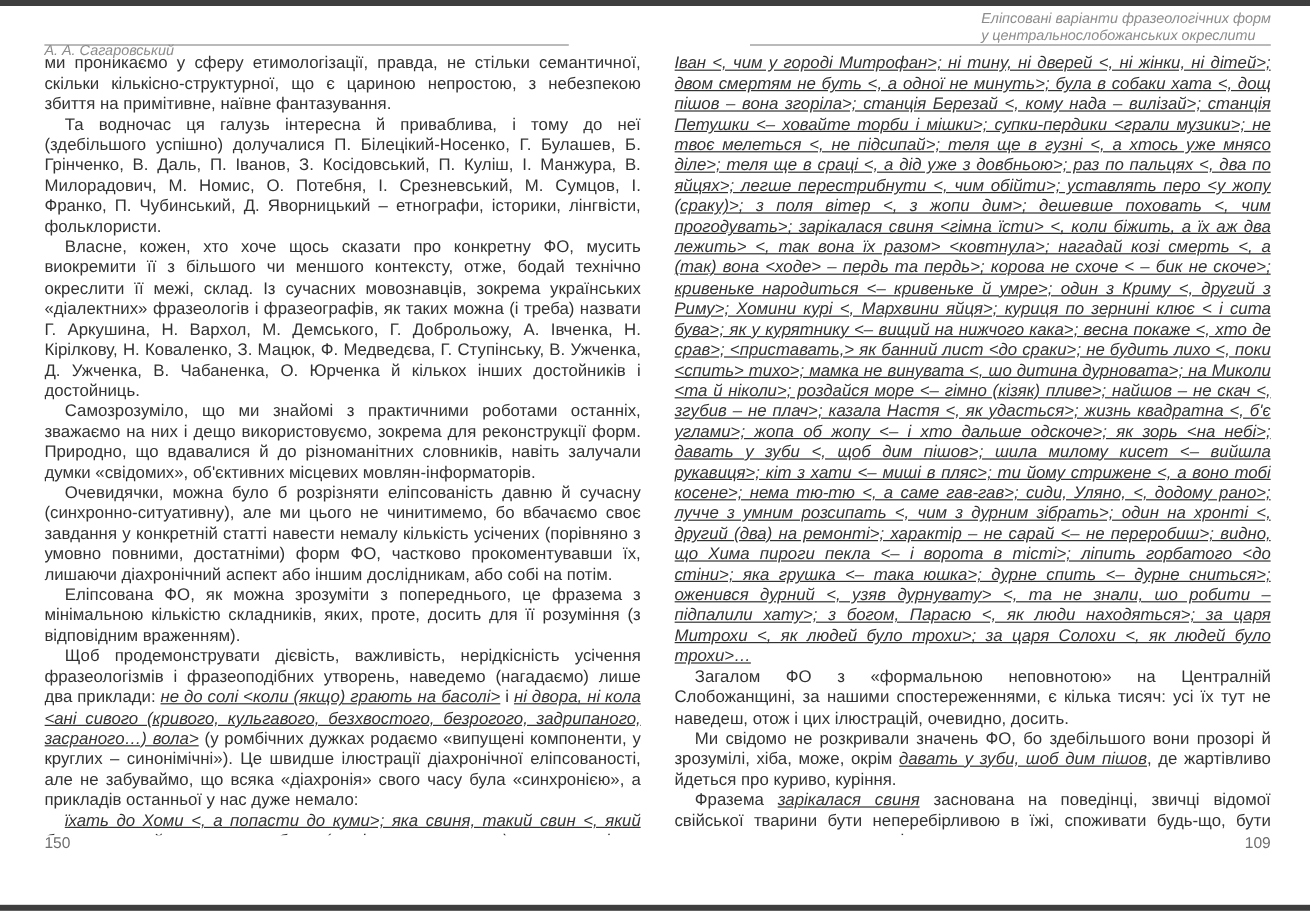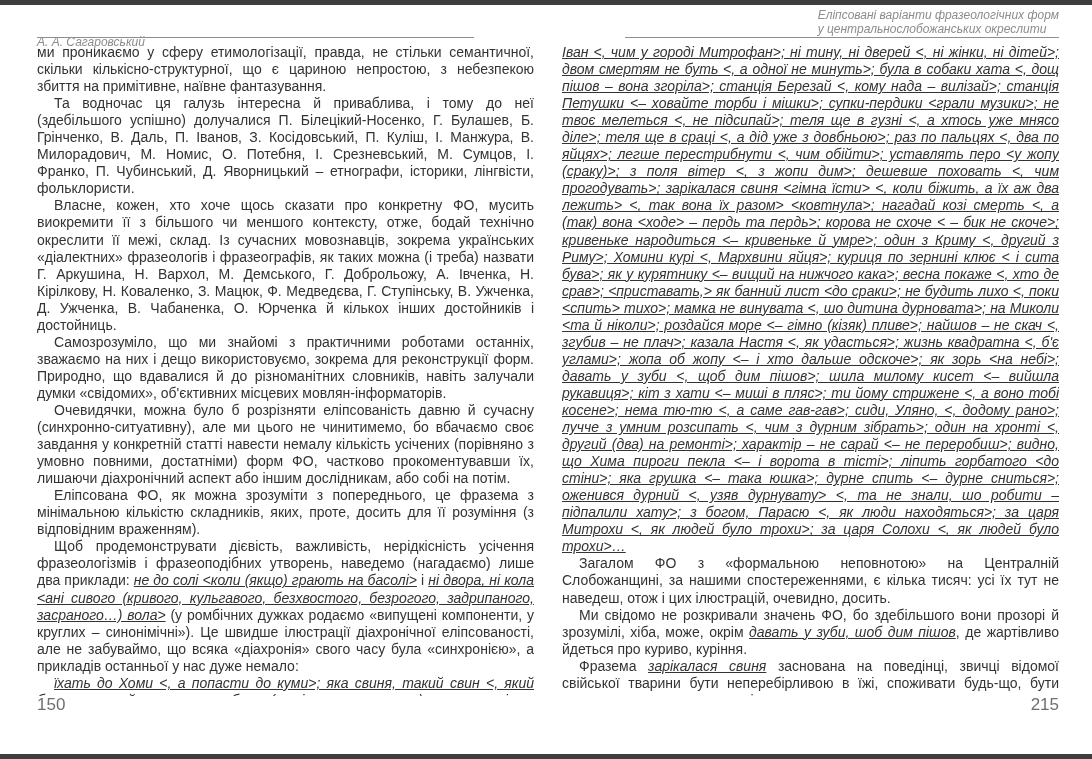--- a/index.html
+++ b/index.html
@@ -47,21 +47,21 @@
     font-size: 14px;
     line-height: 17.05px;
     color: #333333;
   }
   p.para { margin: 0; text-align: justify; }
   p.para.indent { text-indent: 17px; }
   .it { font-style: italic; text-decoration: underline; }
 
   .page-number {
     position: absolute; top: 690px;
-    font-size: 17px; color: #6f6f6f;
+    font-size: 13px; color: #6f6f6f;
   }
   .page-number-left { left: 0; }
   .page-number-right { right: 0; text-align: right; }
 </style>
 </head>
 <body>
 
 <div class="scan-edge scan-edge-top"></div>
 
 <div class="spread">
@@ -87,18 +87,18 @@
       <div>Еліпсовані варіанти фразеологічних форм</div>
       <div>у центральнослобожанських окреслити</div>
     </div>
     <div class="header-rule header-rule-right"></div>
     <div class="page-text">
         <p class="para"><span class="it">Іван &lt;, чим у городі Митрофан&gt;; ні тину, ні дверей &lt;, ні жінки, ні дітей&gt;; двом смертям не буть &lt;, а одної не минуть&gt;; була в собаки хата &lt;, дощ пішов – вона згоріла&gt;; станція Березай &lt;, кому нада – вилізай&gt;; станція Петушки &lt;– ховайте торби і мішки&gt;; супки-пердики &lt;грали музики&gt;; не твоє мелеться &lt;, не підсипай&gt;; теля ще в гузні &lt;, а хтось уже мнясо діле&gt;; теля ще в сраці &lt;, а дід уже з довбньою&gt;; раз по пальцях &lt;, два по яйцях&gt;; легше перестрибнути &lt;, чим обійти&gt;; уставлять перо &lt;у жопу (сраку)&gt;; з поля вітер &lt;, з жопи дим&gt;; дешевше поховать &lt;, чим прогодувать&gt;; зарікалася свиня &lt;гімна їсти&gt; &lt;, коли біжить, а їх аж два лежить&gt; &lt;, так вона їх разом&gt; &lt;ковтнула&gt;; нагадай козі смерть &lt;, а (так) вона &lt;ходе&gt; – пердь та пердь&gt;; корова не схоче &lt; – бик не скоче&gt;; кривеньке народиться &lt;– кривеньке й умре&gt;; один з Криму &lt;, другий з Риму&gt;; Хомини курі &lt;, Мархвини яйця&gt;; куриця по зернині клює &lt; і сита бува&gt;; як у курятнику &lt;– вищий на нижчого кака&gt;; весна покаже &lt;, хто де срав&gt;; &lt;приставать,&gt; як банний лист &lt;до сраки&gt;; не будить лихо &lt;, поки &lt;спить&gt; тихо&gt;; мамка не винувата &lt;, шо дитина дурновата&gt;; на Миколи &lt;та й ніколи&gt;; роздайся море &lt;– гімно (кізяк) пливе&gt;; найшов – не скач &lt;, згубив – не плач&gt;; казала Настя &lt;, як удасться&gt;; жизнь квадратна &lt;, б'є углами&gt;; жопа об жопу &lt;– і хто дальше одскоче&gt;; як зорь &lt;на небі&gt;; давать у зуби &lt;, щоб дим пішов&gt;; шила милому кисет &lt;– вийшла рукавиця&gt;; кіт з хати &lt;– миші в пляс&gt;; ти йому стрижене &lt;, а воно тобі косене&gt;; нема тю-тю &lt;, а саме гав-гав&gt;; сиди, Уляно, &lt;, додому рано&gt;; лучче з умним розсипать &lt;, чим з дурним зібрать&gt;; один на хронті &lt;, другий (два) на ремонті&gt;; характір – не сарай &lt;– не переробиш&gt;; видно, що Хима пироги пекла &lt;– і ворота в тісті&gt;; ліпить горбатого &lt;до стіни&gt;; яка грушка &lt;– така юшка&gt;; дурне спить &lt;– дурне сниться&gt;; оженився дурний &lt;, узяв дурнувату&gt; &lt;, та не знали, шо робити – підпалили хату&gt;; з богом, Парасю &lt;, як люди находяться&gt;; за царя Митрохи &lt;, як людей було трохи&gt;; за царя Солохи &lt;, як людей було трохи&gt;…</span></p>
         <p class="para indent"><span>Загалом ФО з «формальною неповнотою» на Централній Слобожанщині, за нашими спостереженнями, є кілька тисяч: усі їх тут не наведеш, отож і цих ілюстрацій, очевидно, досить.</span></p>
         <p class="para indent"><span>Ми свідомо не розкривали значень ФО, бо здебільшого вони прозорі й зрозумілі, хіба, може, окрім </span><span class="it">давать у зуби, шоб дим пішов</span><span>, де жартівливо йдеться про куриво, куріння.</span></p>
         <p class="para indent"><span>Фразема </span><span class="it">зарікалася свиня</span><span> заснована на поведінці, звичці відомої свійської тварини бути неперебірливою в їжі, споживати будь-що, бути неспроможною утриматися від спокуси; виявляти свою справжню «низьку</span></p>
       </div>
-    <div class="page-number page-number-right">215</div>
+    <div class="page-number page-number-right">109</div>
   </div>
 
 </div>
 
 <div class="scan-edge scan-edge-bottom"></div>
 
 </body></html>

